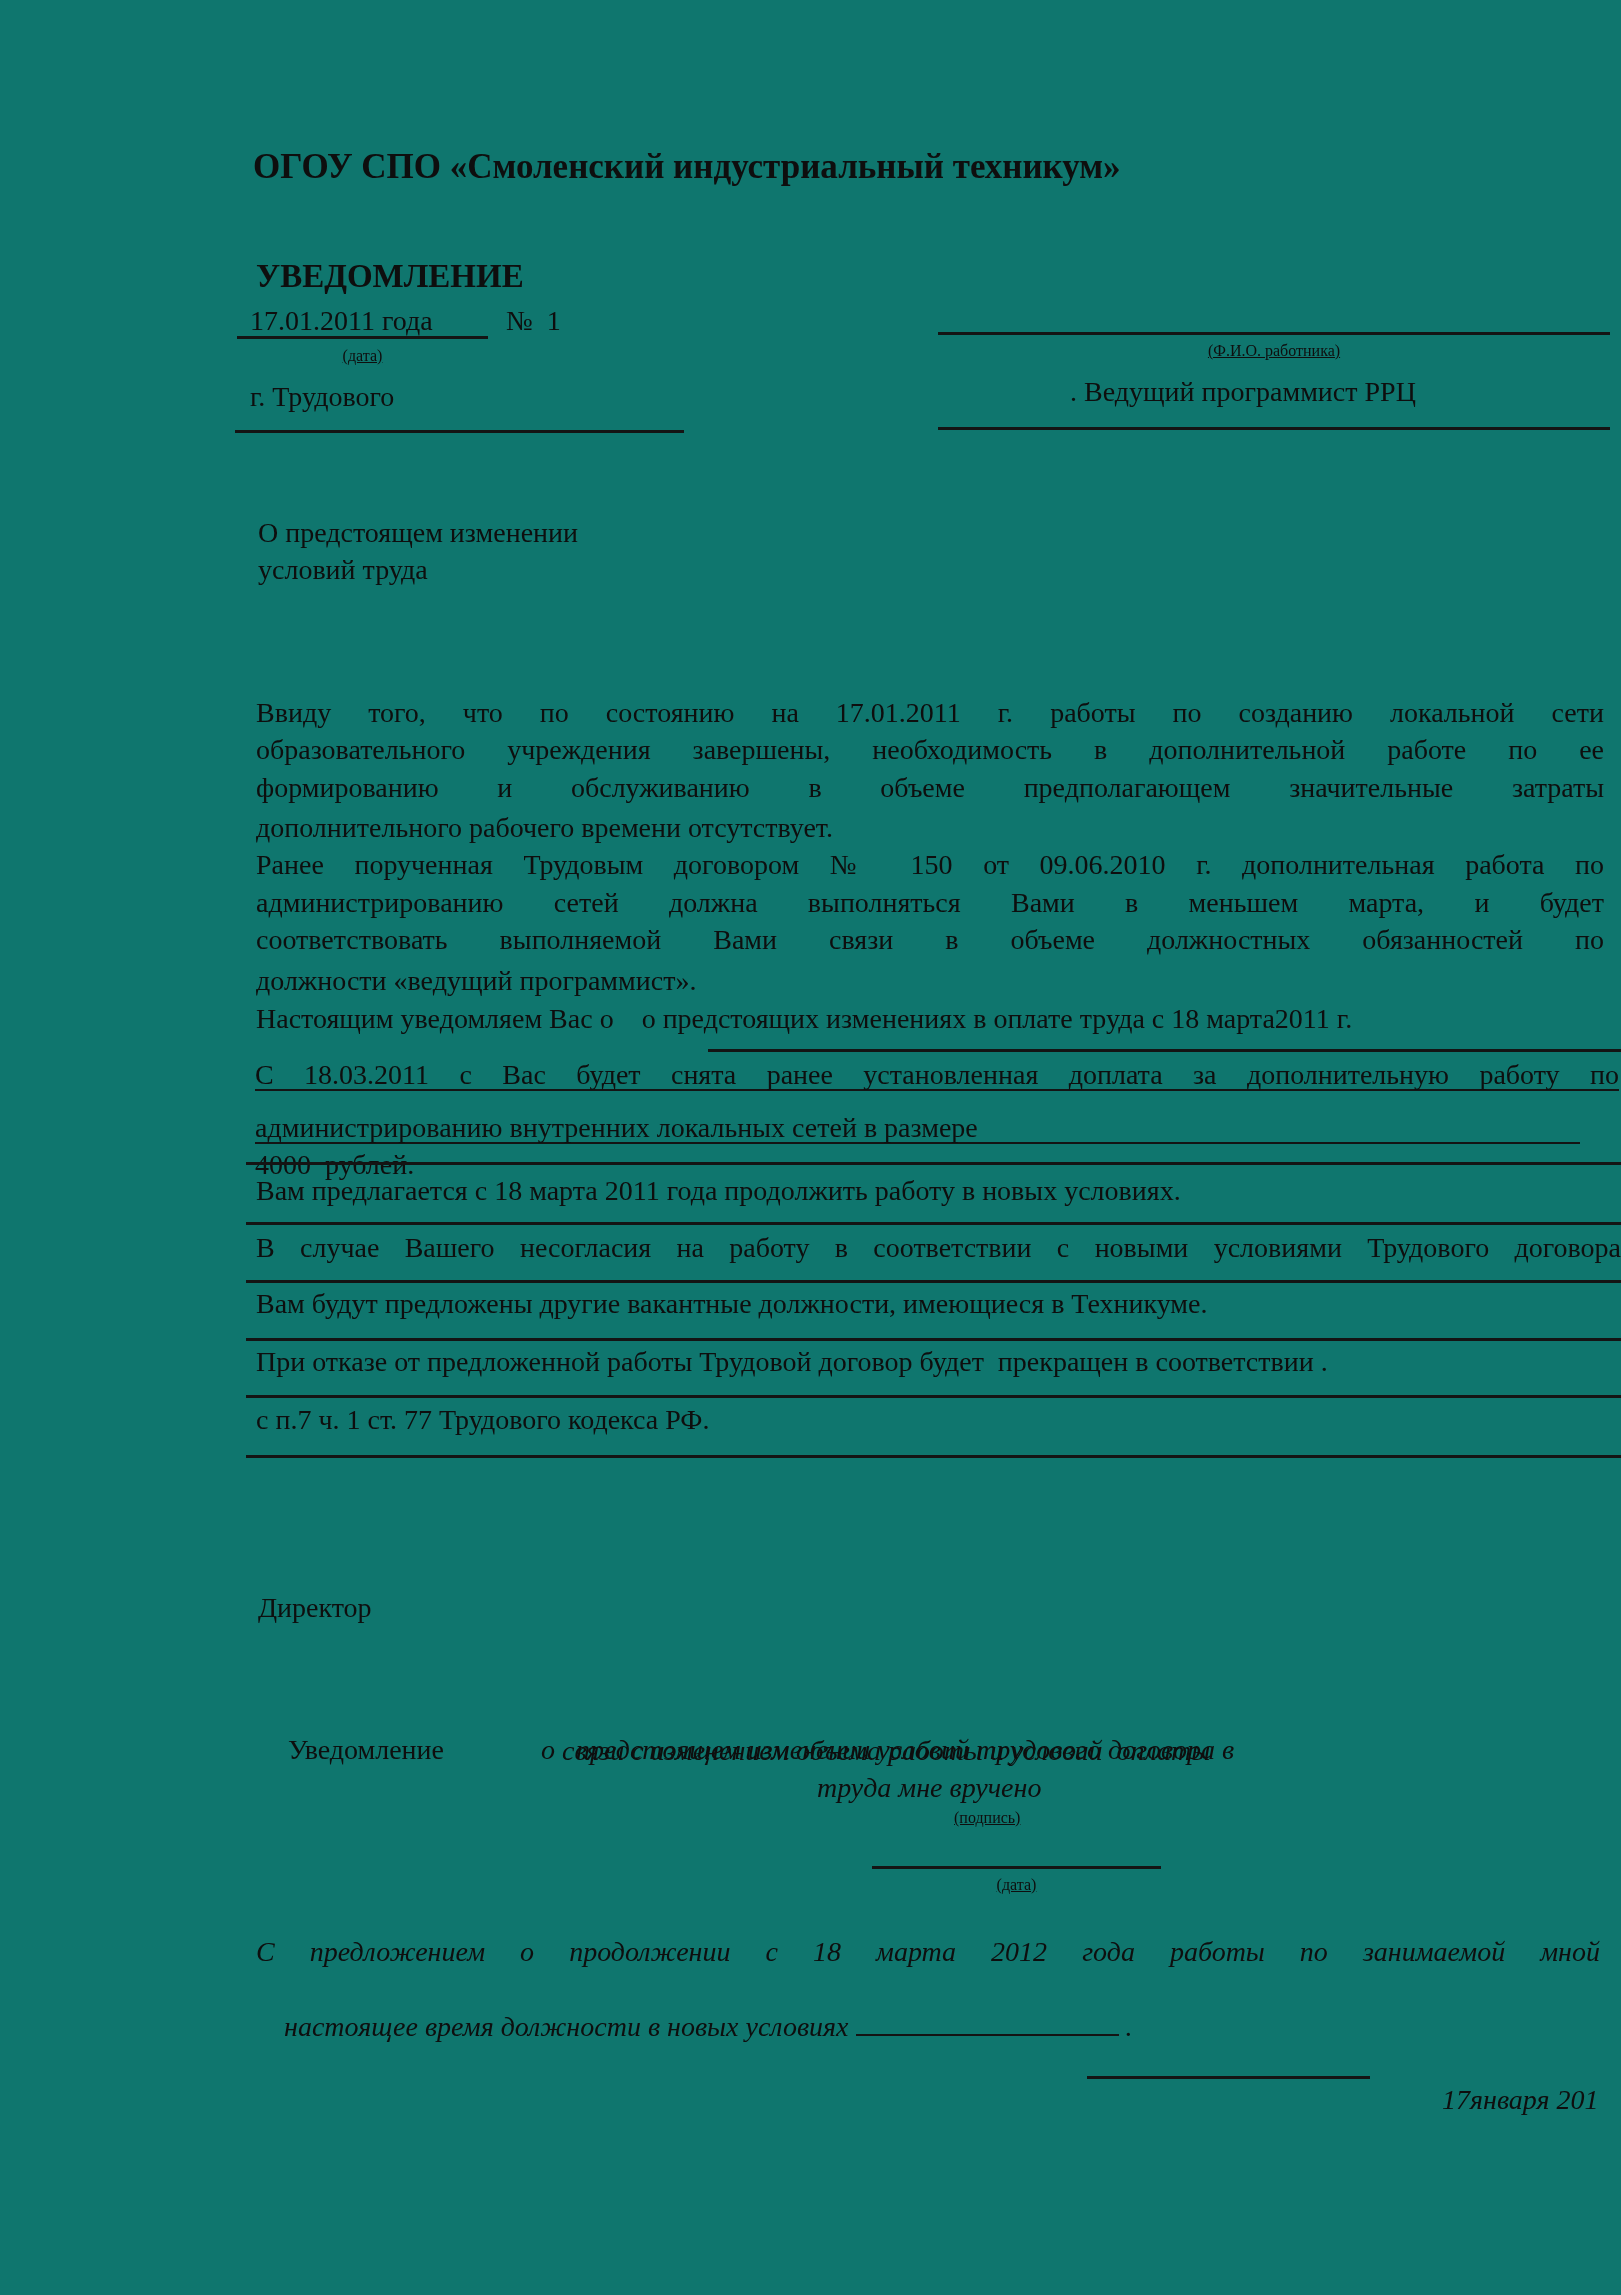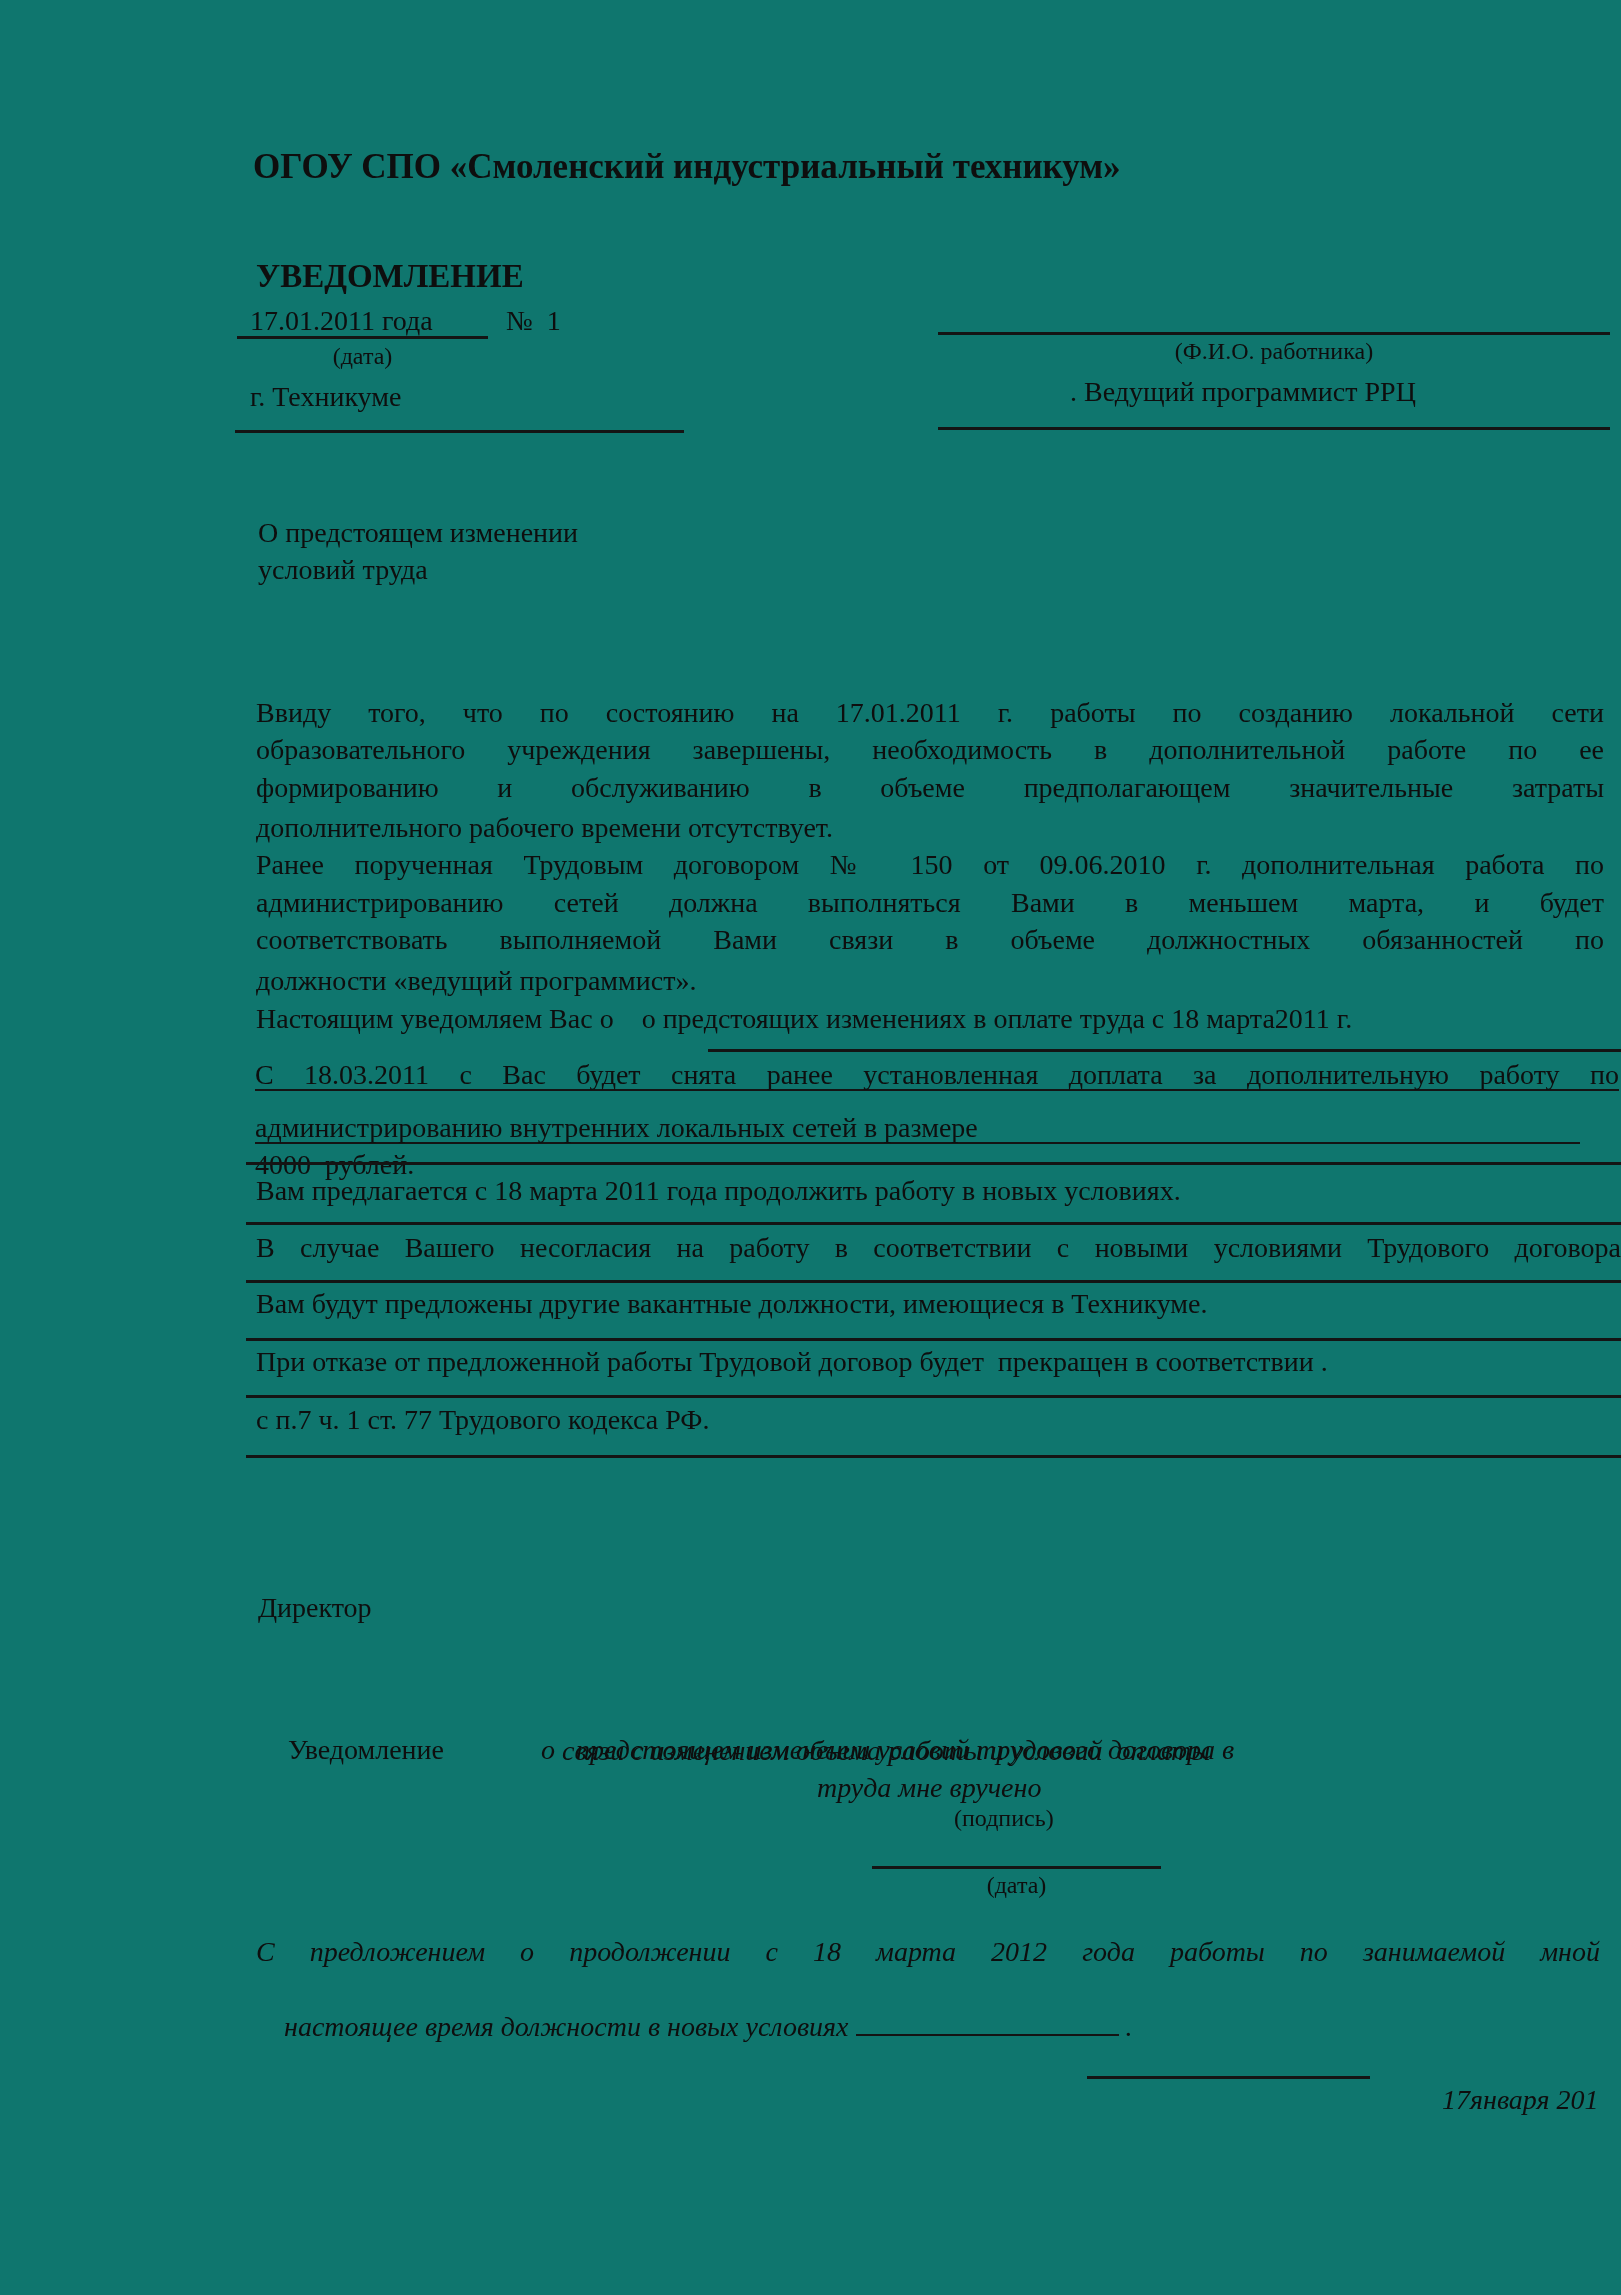--- a/index.html
+++ b/index.html
@@ -2,21 +2,21 @@
 <html style="font-size:10.5px"><head>
 <meta charset="utf-8">
 <style>
   html,body{margin:0;padding:0;background:#ffffff;}
   .page{position:relative;width:1621px;height:2295px;background:#0f766e;color:#0e0e0e;
         font-family:"Liberation Serif","DejaVu Serif",serif;overflow:hidden;}
   .line{position:absolute;font-size:28px;line-height:37px;white-space:pre-wrap;}
   .stretch{white-space:normal;text-align:justify;text-align-last:justify;}
   .bold{font-weight:bold;}
   .it{font-style:italic;}
-  .small{font-size:24px;line-height:26px;}
+  .small{font-size:16px;line-height:26px;text-decoration:underline;}
   .center{text-align:center;}
   .rule{position:absolute;background:#141414;height:2.6px;}
   .uline{border-bottom:2.6px solid #141414;}
   .flexrow{display:flex;justify-content:space-between;align-items:flex-start;}
   .blank{display:inline-block;width:263px;height:25px;border-bottom:2.6px solid #141414;}
 </style>
 </head>
 <body>
 
 <div class="page">
@@ -27,21 +27,21 @@
   <div class="line" style="left:250px;top:302px;">17.01.2011 года</div>
   <div class="line" style="left:506px;top:302px;">№  1</div>
   <div class="rule" style="left:237px;top:336px;width:251px;"></div>
   <div class="line small center" style="left:237px;top:343px;width:251px;">(дата)</div>
 
   <div class="rule" style="left:938px;top:332px;width:672px;"></div>
   <div class="line small center" style="left:938px;top:338px;width:672px;">(Ф.И.О. работника)</div>
   <div class="line" style="left:1070px;top:373px;">. Ведущий программист РРЦ</div>
   <div class="rule" style="left:938px;top:427px;width:672px;"></div>
 
-  <div class="line" style="left:250px;top:378px;">г. Техникуме</div>
+  <div class="line" style="left:250px;top:378px;">г. Трудового</div>
   <div class="rule" style="left:235px;top:430px;width:449px;"></div>
 
   <div class="line" style="left:258px;top:514px;">О предстоящем изменении</div>
   <div class="line" style="left:258px;top:551px;">условий труда</div>
 
   <div class="line stretch" style="left:256px;top:694px;width:1348px;">Ввиду того, что по состоянию на 17.01.2011 г. работы по созданию локальной сети</div>
   <div class="line stretch" style="left:256px;top:731px;width:1348px;">образовательного учреждения завершены, необходимость в дополнительной работе по ее</div>
   <div class="line stretch" style="left:256px;top:769px;width:1348px;">формированию и обслуживанию в объеме предполагающем значительные затраты</div>
   <div class="line" style="left:256px;top:809px;">дополнительного рабочего времени отсутствует.</div>
 

